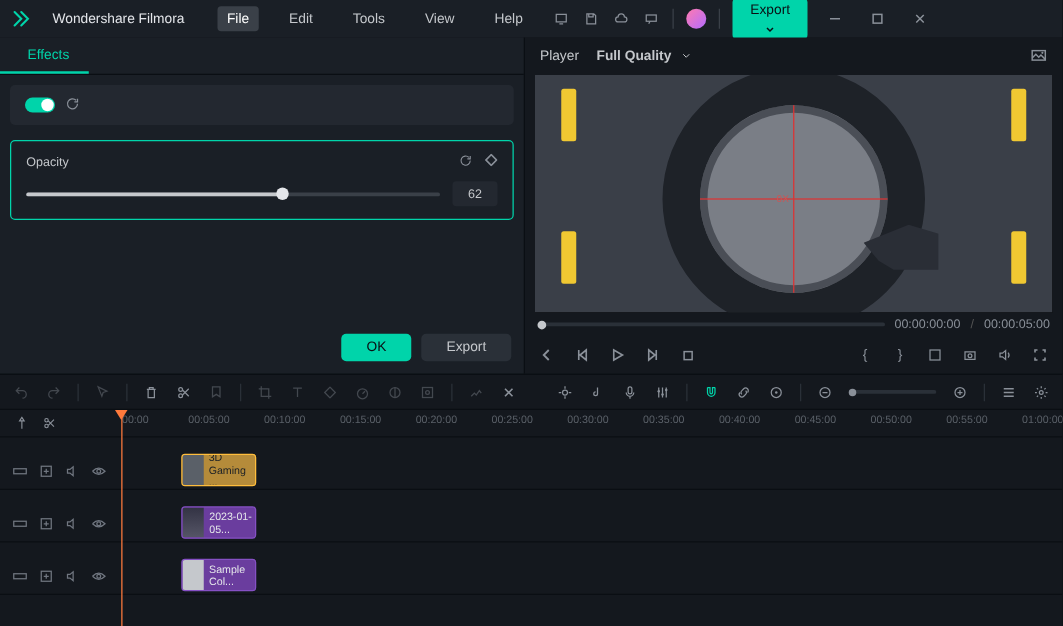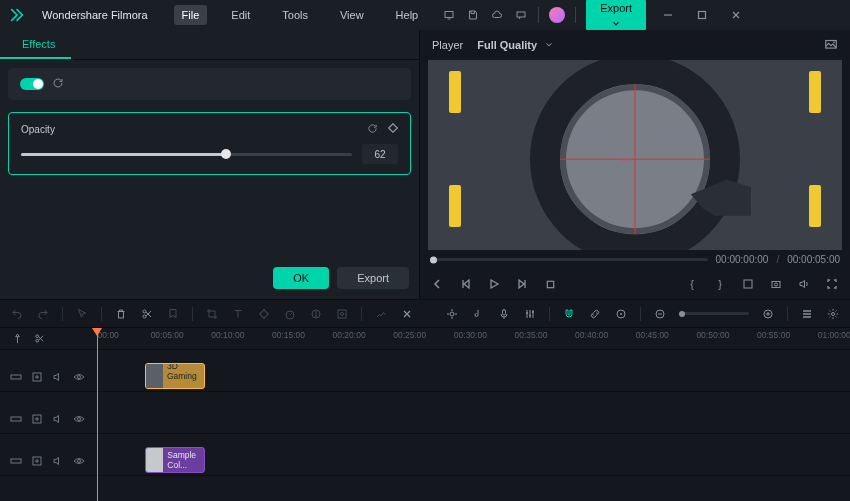--- a/index.html
+++ b/index.html
@@ -523,20 +523,26 @@
               <path d="M6 4v4M4 6h4" stroke="currentColor"></path>
             </svg></span>
         <span class="ico"><svg width="11" height="11" viewBox="0 0 24 24">
               <path d="M4 9 h4 l5-4 v14 l-5-4 h-4 z" stroke="currentColor" stroke-width="2" fill="none"></path>
             </svg></span>
         <span class="ico"><svg width="11" height="11" viewBox="0 0 24 24">
               <path d="M2 12 q10-10 20 0 q-10 10 -20 0" stroke="currentColor" stroke-width="2" fill="none"></path>
               <circle cx="12" cy="12" r="3" stroke="currentColor" stroke-width="2" fill="none"></circle>
             </svg></span>
       </div>
+      <div class="track-lane">
+        <div class="clip clip-vid">
+          <div class="thumb"></div>
+          <span>2023-01-05...</span>
+        </div>
+      </div>
     </div>
 
     <div class="track">
       <div class="track-head">
         <span class="ico"><svg width="11" height="11" viewBox="0 0 12 12">
               <rect x="1" y="4" width="10" height="4" stroke="currentColor" fill="none"></rect>
             </svg></span>
         <span class="ico"><svg width="11" height="11" viewBox="0 0 12 12">
               <rect x="2" y="2" width="8" height="8" stroke="currentColor" fill="none"></rect>
               <path d="M6 4v4M4 6h4" stroke="currentColor"></path>

